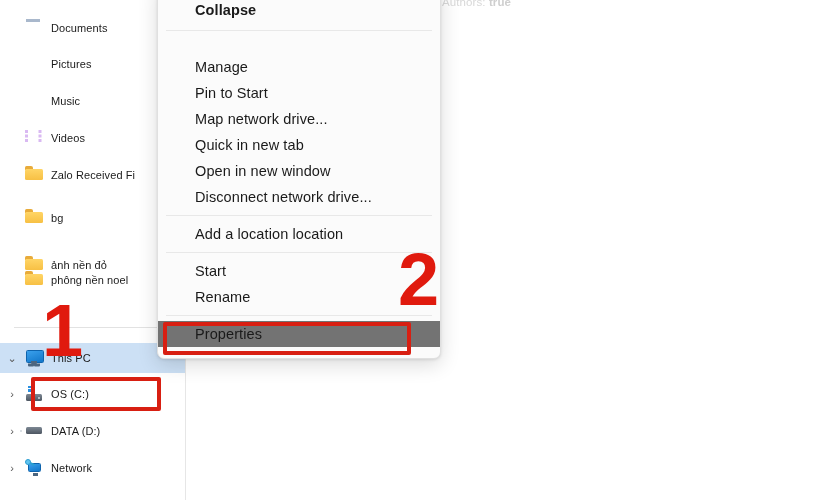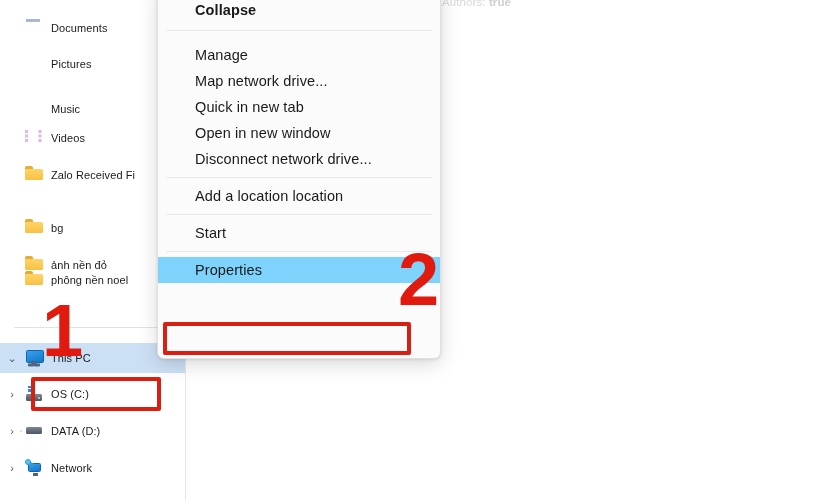--- a/index.html
+++ b/index.html
@@ -387,30 +387,30 @@
     white-space: nowrap;
     letter-spacing: .1px;
   }
 
   .menu-item.header {
     font-weight: bold;
     height: 30px;
     margin-top: 12px;
   }
 
-  .menu-item.hover { background: #7dd3fc; }
+  .menu-item.hover { background: #737373; }
 
   .menu-sep {
     height: 1px;
     background: #e8e8e8;
     margin: 5px 8px 5px 8px;
   }
 
   
-  #mi-manage { margin-top: 11px; text-align: right; }
+  #mi-manage { margin-top: 23px; text-align: right; }
 
   
 
   .red-box {
     position: absolute;
     border: 4px solid #d81f12;
     border-radius: 2px;
     pointer-events: none;
   }
 
@@ -463,39 +463,39 @@
       <span class="ico"><span class="ic-doc"></span></span>
       <span class="lbl">Documents</span>
     </div>
 
     <div class="tree-row" style="top:49px">
       <span class="chev none ind-1">›</span>
       <span class="ico"><span class="ic-pic"></span></span>
       <span class="lbl">Pictures</span>
     </div>
 
-    <div class="tree-row" style="top:94px">
+    <div class="tree-row" style="top:86px">
       <span class="chev none ind-1">›</span>
       <span class="ico"><span class="ic-music"></span></span>
       <span class="lbl">Music</span>
     </div>
 
     <div class="tree-row" style="top:123px">
       <span class="chev none ind-1">›</span>
       <span class="ico"><span class="ic-video"></span></span>
       <span class="lbl">Videos</span>
     </div>
 
     <div class="tree-row" style="top:160px">
       <span class="chev none ind-1">›</span>
       <span class="ico"><span class="ic-folder"></span></span>
       <span class="lbl">Zalo Received Fi</span>
     </div>
 
-    <div class="tree-row" style="top:213px">
+    <div class="tree-row" style="top:203px">
       <span class="chev none ind-1">›</span>
       <span class="ico"><span class="ic-folder"></span></span>
       <span class="lbl">bg</span>
     </div>
 
     <div class="tree-row" style="top:250px">
       <span class="chev none ind-1">›</span>
       <span class="ico"><span class="ic-folder"></span></span>
       <span class="lbl">ảnh nền đỏ</span>
     </div>
@@ -553,20 +553,23 @@
     <div class="menu-item header">
       <span>Collapse</span>
     </div>
 
     <div class="menu-sep"></div>
 
     <div class="menu-item" id="mi-manage">
       <span>Manage</span>
     </div>
     <div class="menu-item">
+      <span>Pin to Start</span>
+    </div>
+    <div class="menu-item">
       <span>Map network drive...</span>
     </div>
     <div class="menu-item">
       <span>Quick in new tab</span>
     </div>
     <div class="menu-item">
       <span>Open in new window</span>
     </div>
     <div class="menu-item">
       <span>Disconnect network drive...</span>
@@ -575,20 +578,23 @@
     <div class="menu-sep"></div>
 
     <div class="menu-item">
       <span>Add a location location</span>
     </div>
 
     <div class="menu-sep"></div>
 
     <div class="menu-item">
       <span>Start</span>
+    </div>
+    <div class="menu-item">
+      <span>Rename</span>
     </div>
 
     <div class="menu-sep"></div>
 
     <div class="menu-item hover">
       <span>Properties</span>
     </div>
 
   </div>
 

